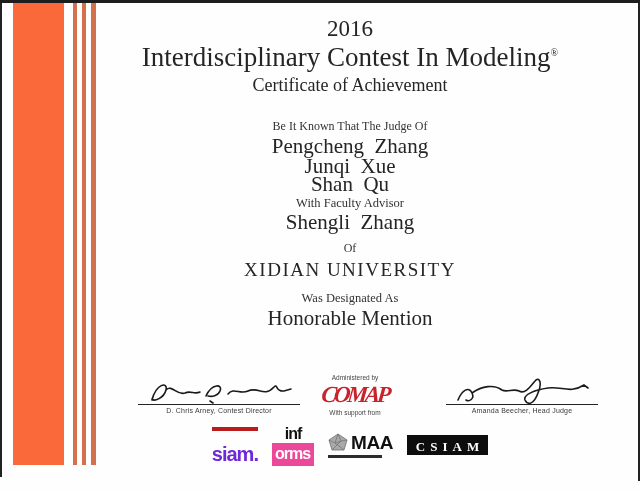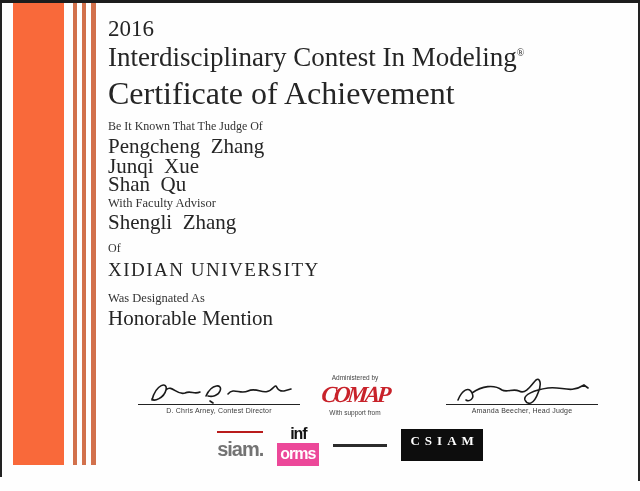--- a/index.html
+++ b/index.html
@@ -13,25 +13,25 @@
   .frame-top    { position:absolute; left:0; top:0; width:640px; height:3px; background:#1d1d1d; }
   .frame-left   { position:absolute; left:0; top:3px; width:2px; height:474px; background:#222; }
   .frame-right  { position:absolute; right:0; top:3px; width:2px; height:478px; background:#222; }
   
   .stripe       { position:absolute; top:3px; height:462px; }
   .stripe-wide  { left:13px; width:51px; background:#f9693a; }
   .stripe-t1    { left:73px; width:4px;  background:#d2714c; }
   .stripe-t2    { left:82px; width:4px;  background:#d2714c; }
   .stripe-t3    { left:91px; width:5px;  background:#d2714c; }
   
-  .ctext { position:absolute; left:108px; width:500px; text-align:left; color:#252525; }
+  .ctext { position:absolute; left:100px; width:500px; text-align:center; color:#252525; }
   .year        { top:16px;  font-size:23px; }
   .title       { top:42px;  font-size:27px; }
   .title sup   { font-size:10px; vertical-align:super; }
-  .subtitle    { top:75px;  font-size:32px; }
+  .subtitle    { top:75px;  font-size:18px; }
   .small-label { font-size:12px; color:#333; }
   .team-intro  { top:119px; }
   .name        { font-size:21px; white-space:pre; }
   .name-1      { top:134px; }
   .name-2      { top:154px; }
   .name-3      { top:172px; }
   .adv-intro   { top:196px; font-size:12.5px; }
   .advisor     { top:210px; }
   .of-label    { top:241px; }
   .institution { top:259px; font-size:19px; letter-spacing:1.5px; }
@@ -51,33 +51,33 @@
     font-size:23px; color:#c8222a; letter-spacing:-3px; transform:skewX(-6deg);
     line-height:1.0; margin:2px 0 3px 0;
   }
   
   .logos {
     position:absolute; left:100px; top:431px; width:500px; height:28px;
     display:flex; justify-content:center; align-items:center; gap:14px;
     font-family:"Liberation Sans", sans-serif;
   }
   .siam {
-    font-weight:900; font-size:20px; color:#737373; letter-spacing:-1px;
-    border-top:2px solid #b91c1c; line-height:1.0; padding-top:6px;
+    font-weight:900; font-size:20px; color:#6d28d9; letter-spacing:-1px;
+    border-top:4px solid #b91c1c; line-height:1.0; padding-top:13px;
   }
   .informs { display:flex; align-items:center; font-weight:900; font-size:16px;flex-direction:column; }
   .informs .pre { color:#111; letter-spacing:-1px; }
   .informs .boxed { background:#ec4899; color:#fff; padding:2px 4px 3px 3px; letter-spacing:-1px; }
   .maa { display:flex; flex-direction:column; align-items:flex-start; }
   .maa-row { display:flex; align-items:center; gap:3px; }
   .maa-text { font-weight:900; font-size:19px; color:#111; letter-spacing:-.5px; }
   .maa-bar { width:54px; height:3px; background:#2c2c2c; margin-top:1px; }
   .csiam {
     background:#0d0d0d; color:#fff; font-family:"Liberation Serif", serif;
-    font-weight:600; font-size:13px; letter-spacing:5px; padding:4px 4px 12px 9px;
+    font-weight:600; font-size:13px; letter-spacing:5px; padding:4px 4px 0 9px;
   }
 </style>
 </head>
 <body>
 
 <div class="page">
 
   <div class="frame-top"></div>
   <div class="frame-left"></div>
   <div class="frame-right"></div>
@@ -127,18 +127,25 @@
     <div class="sig-caption">Amanda Beecher, Head Judge</div>
   </div>
 
   <div class="logos">
     <div class="siam">siam.</div>
     <div class="informs">
       <span class="pre">inf</span>
         <span class="boxed">orms</span>
     </div>
     <div class="maa">
+      <div class="maa-row">
+        <svg width="20" height="20" viewBox="0 0 20 20">
+          <polygon points="10,1 19,7 16,17 4,17 1,7" fill="#a9a9a9" stroke="#6f6f6f" stroke-width="0.8"></polygon>
+          <path d="M10 1 L7 10 L16 17 M10 1 L13 8 L4 17 M1 7 L7 10 L13 8 L19 7" fill="none" stroke="#6f6f6f" stroke-width="0.7"></path>
+        </svg>
+        <span class="maa-text">MAA</span>
+      </div>
       <div class="maa-bar"></div>
     </div>
     <div class="csiam">CSIAM</div>
   </div>
 
 </div>
 
 </body></html>

